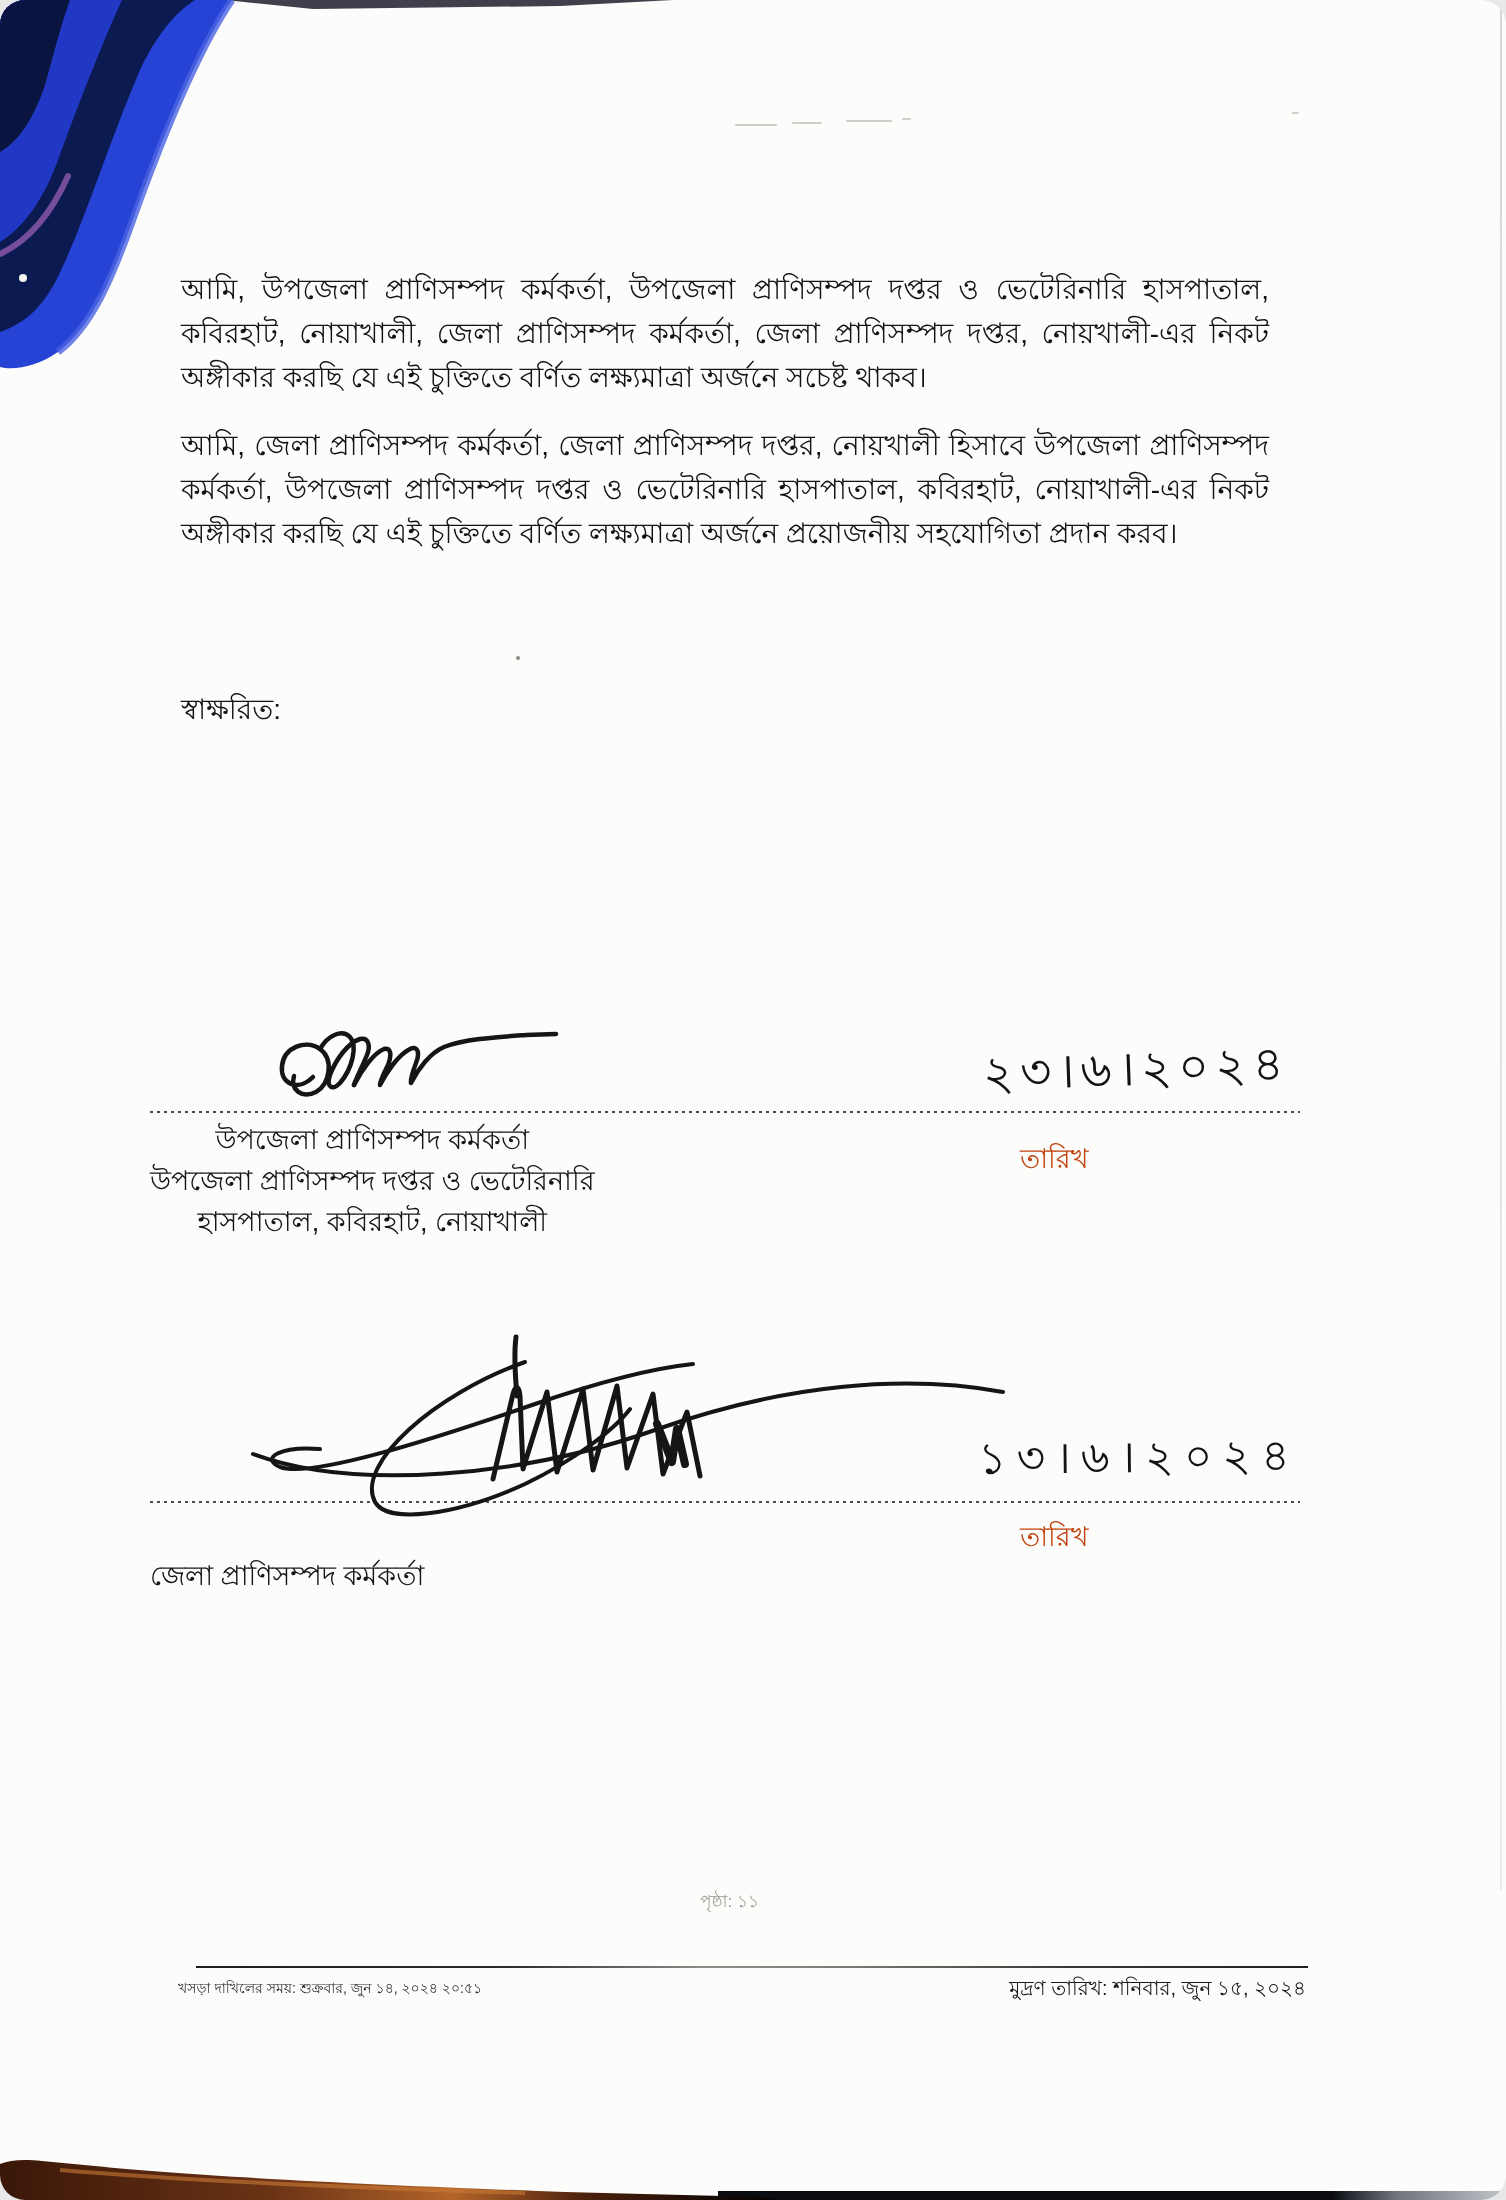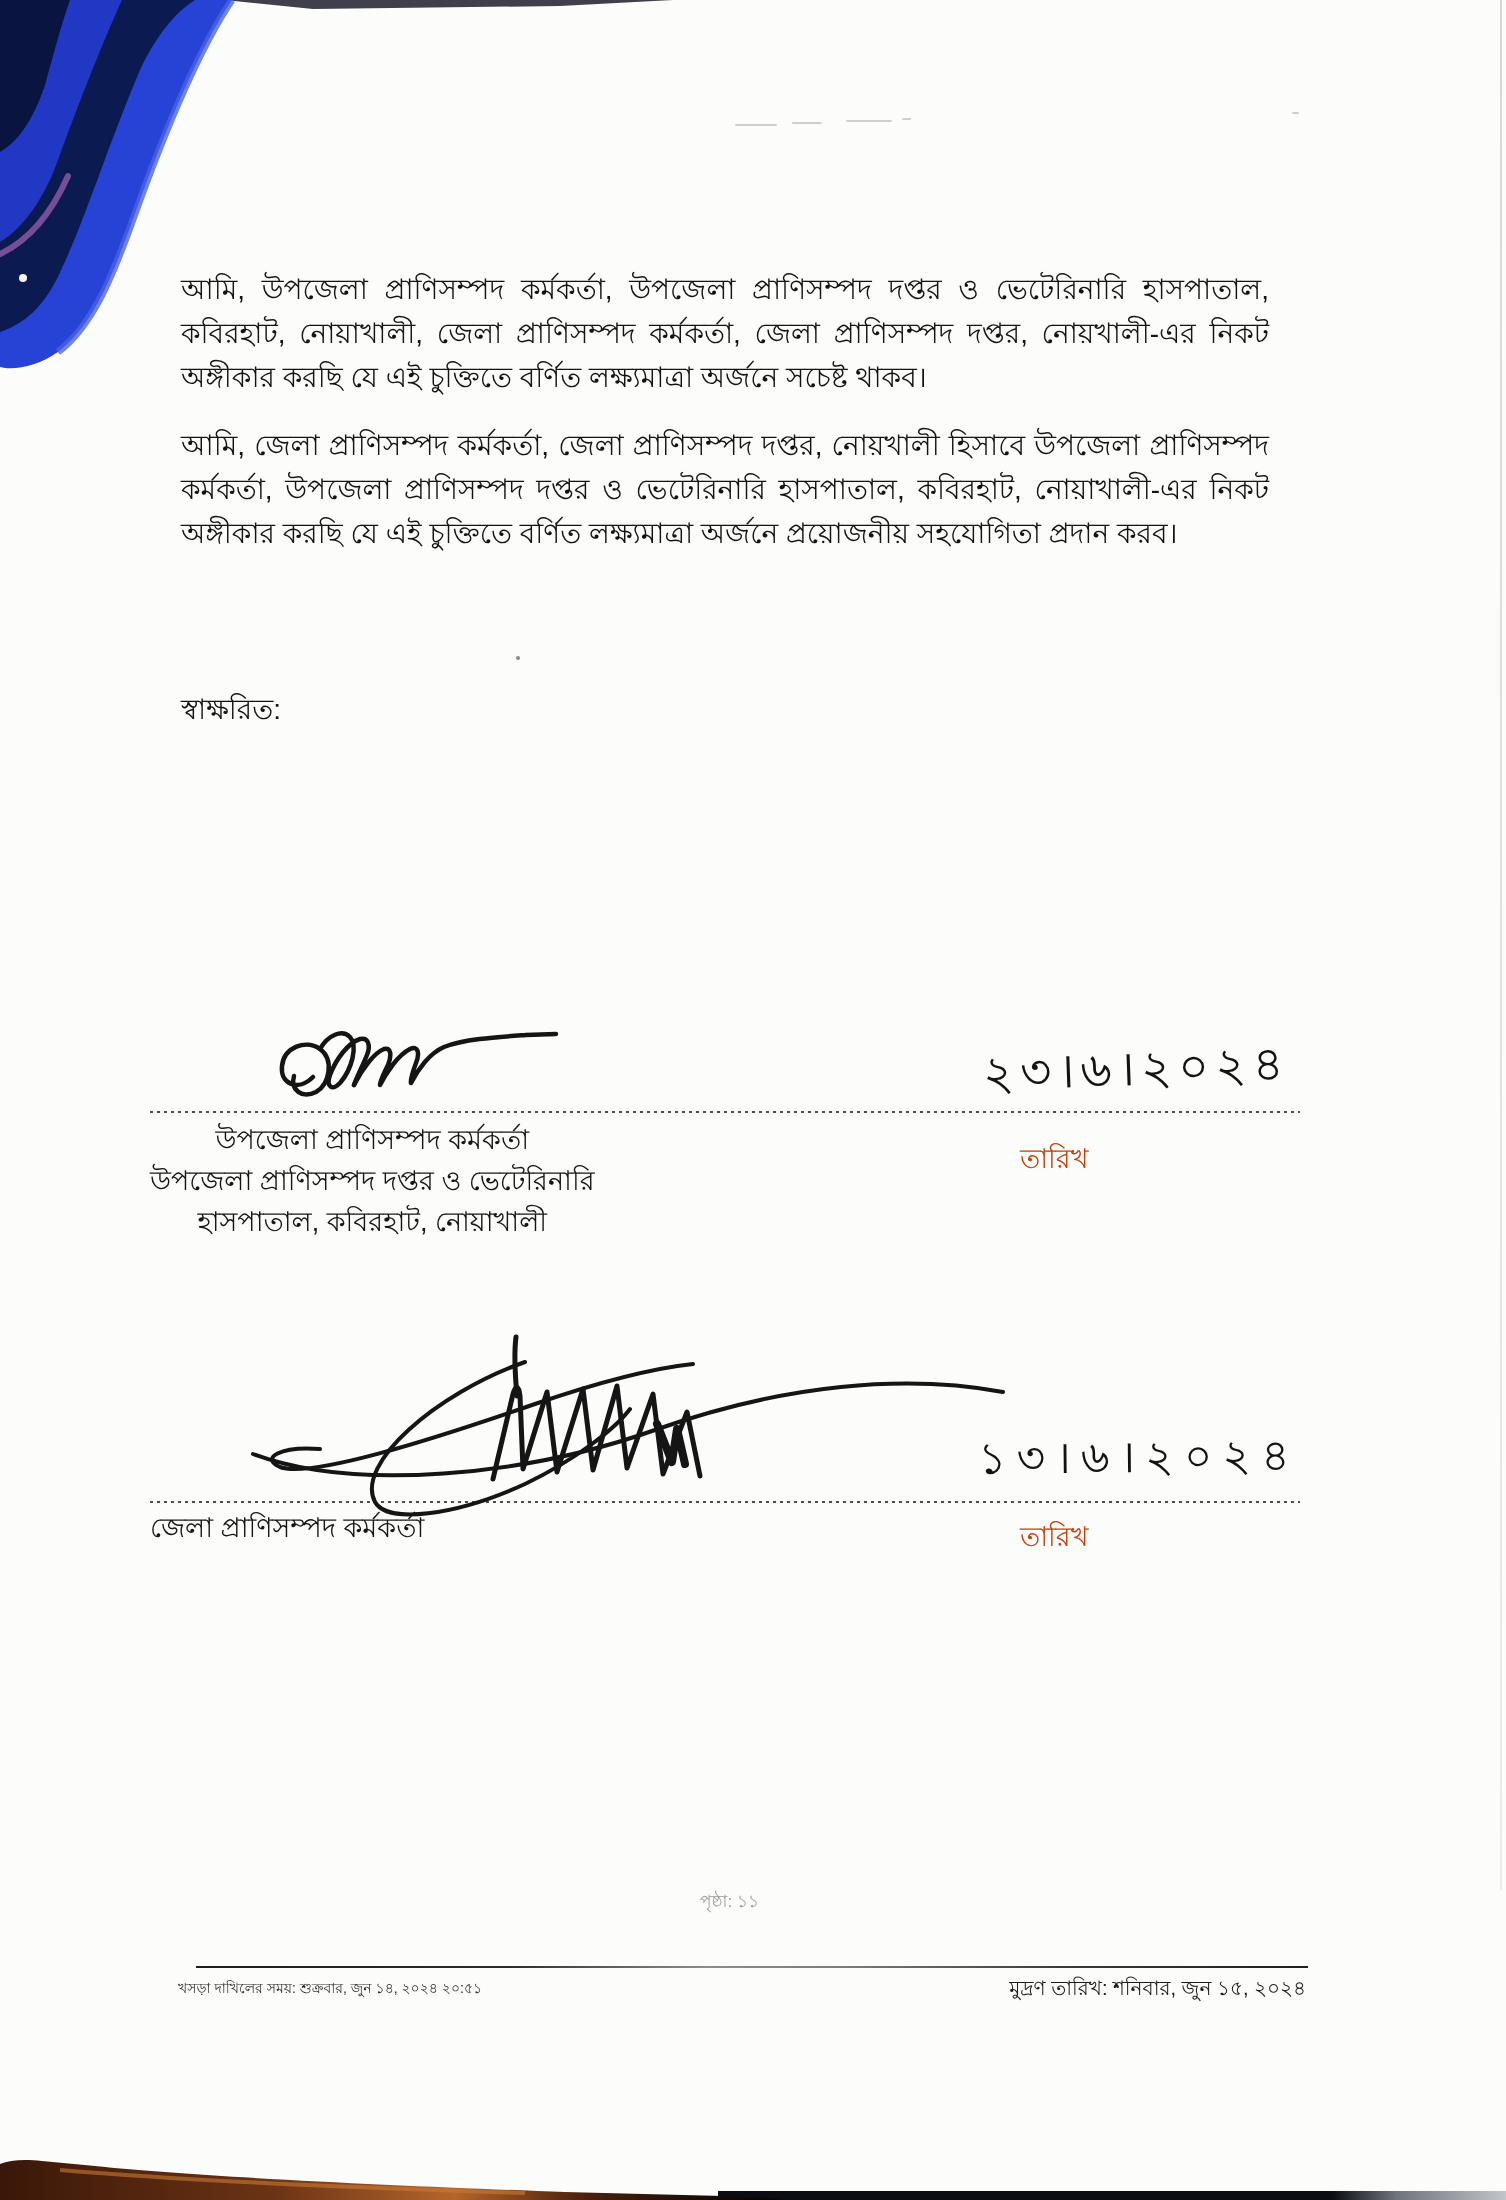--- a/index.html
+++ b/index.html
@@ -1,19 +1,19 @@
 <!DOCTYPE html>
 <html><head>
 <meta charset="utf-8">
 <style>
   html,body{margin:0;padding:0;background:#e8e8e8;}
   .page{
     position:relative;width:1506px;height:2200px;margin:0 auto;
     background:#fcfcfa;overflow:hidden;
-    font-family:"Liberation Sans","DejaVu Sans",sans-serif;color:#161616;
+    font-family:"Liberation Sans","DejaVu Sans",sans-serif;color:#161616;border-radius:25px;
   }
   
   .backdrop-corner{position:absolute;left:0;top:0;width:238px;height:372px;z-index:5;}
   .top-sliver{position:absolute;left:225px;top:0;width:448px;height:10px;z-index:4;}
   .desk-edge{position:absolute;left:0;bottom:0;width:782px;height:42px;z-index:6;}
   .bottom-strip{
     position:absolute;left:718px;bottom:0;width:788px;height:9px;z-index:5;
     background:linear-gradient(90deg,#0b0d13 0%,#0b0d13 78%,#6f737a 86%,#c2c5ca 100%);
   }
   .right-edge-line{
@@ -22,21 +22,21 @@
   }
   .smudge{position:absolute;background:#cfcfcb;height:2px;z-index:2;border-radius:1px;}
   .speck{position:absolute;width:4px;height:4px;border-radius:50%;background:#8a8a86;z-index:2;}
   
   .para{
     position:absolute;left:181px;width:1088px;
     font-size:28px;line-height:44px;text-align:justify;color:#131313;
   }
   .signed-label{position:absolute;left:181px;top:688px;font-size:28px;color:#131313;}
   .sig-titles{position:absolute;left:150px;font-size:27px;line-height:41px;color:#141414;text-align:center;}
-  .sig-titles.second{line-height:44px;}
+  .sig-titles.second{line-height:44px;margin-top:48px;}
   .date-label{position:absolute;left:1020px;font-size:27px;color:#c2410c;}
   
   .hand-date{
     position:absolute;color:#131313;font-weight:500;white-space:nowrap;
     font-family:"DejaVu Sans",sans-serif;
   }
   .hand-date.first{left:983px;top:1032px;font-size:48px;letter-spacing:6px;transform:rotate(-2deg);}
   .hand-date.second{left:978px;top:1424px;font-size:44px;letter-spacing:10px;transform:rotate(-0.6deg);}
   .sig-svg{position:absolute;z-index:2;}
   .sig-svg.first{left:268px;top:1020px;width:300px;height:94px;}

